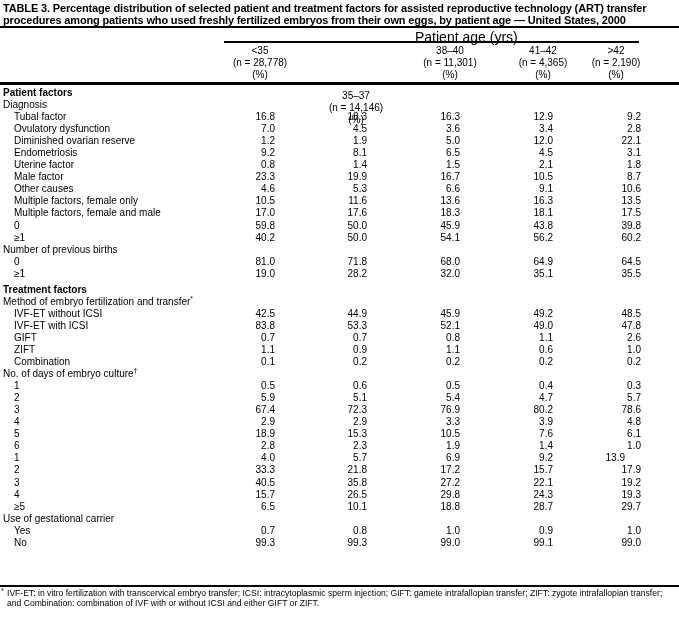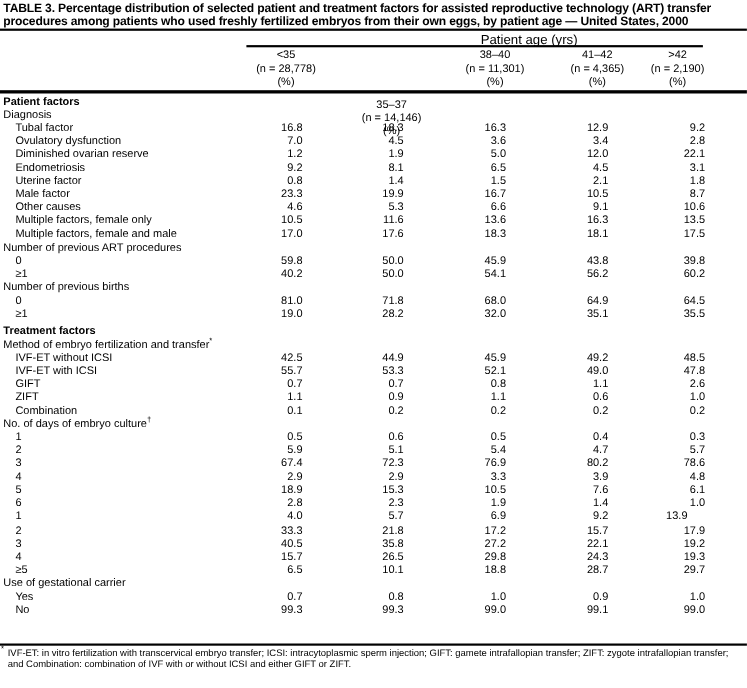--- a/index.html
+++ b/index.html
@@ -9,21 +9,21 @@
     position:relative;overflow:hidden;
   }
   .page{position:absolute;inset:0;}
   .title{
     position:absolute;left:3px;top:2px;width:676px;
     font-weight:bold;font-size:11px;line-height:12px;letter-spacing:-0.15px;
   }
   .title .tline{display:block;white-space:nowrap;}
   .rule{position:absolute;background:#000;}
   .rule-title{top:26px;left:0;width:679px;height:2px;}
-  .spanner{position:absolute;left:425px;top:29px;font-size:12px;white-space:nowrap;padding-left:12px;}
+  .spanner{position:absolute;left:403px;top:29px;font-size:14px;white-space:nowrap;padding-left:12px;}
   .rule-spanner{top:41px;left:224px;width:415px;height:2px;}
   #col-headers{position:absolute;top:45px;left:0;width:679px;height:37px;}
   .col{position:absolute;width:120px;text-align:center;font-size:10px;line-height:12px;}
   .col div{white-space:nowrap;}
   .rule-thick{top:82px;left:0;width:679px;height:3px;}
   #table-body{position:absolute;top:87px;left:0;width:679px;font-size:10px;}
   .row{position:relative;height:12.05px;line-height:12.05px;}
   .row.section{font-weight:bold;}
   .row.gap-before{margin-top:4px;}
   .lbl{position:absolute;left:14px;white-space:nowrap;}
@@ -146,23 +146,20 @@
         <span class="v" style="right: 38px;">13.5</span>
       </div>
       <div class="row item">
         <span class="lbl">Multiple factors, female and male</span>
         <span class="v" style="right: 404px;">17.0</span>
         <span class="v" style="right: 312px;">17.6</span>
         <span class="v" style="right: 219px;">18.3</span>
         <span class="v" style="right: 126px;">18.1</span>
         <span class="v" style="right: 38px;">17.5</span>
       </div>
-      <div class="row subsection">
-        <span class="lbl">Number of previous ART procedures</span>
-      </div>
       <div class="row item">
         <span class="lbl">0</span>
         <span class="v" style="right: 404px;">59.8</span>
         <span class="v" style="right: 312px;">50.0</span>
         <span class="v" style="right: 219px;">45.9</span>
         <span class="v" style="right: 126px;">43.8</span>
         <span class="v" style="right: 38px;">39.8</span>
       </div>
       <div class="row item">
         <span class="lbl">≥1</span>
@@ -200,21 +197,21 @@
       <div class="row item">
         <span class="lbl">IVF-ET without ICSI</span>
         <span class="v" style="right: 404px;">42.5</span>
         <span class="v" style="right: 312px;">44.9</span>
         <span class="v" style="right: 219px;">45.9</span>
         <span class="v" style="right: 126px;">49.2</span>
         <span class="v" style="right: 38px;">48.5</span>
       </div>
       <div class="row item">
         <span class="lbl">IVF-ET with ICSI</span>
-        <span class="v" style="right: 404px;">55.7</span>
+        <span class="v" style="right: 404px;">83.8</span>
         <span class="v" style="right: 312px;">53.3</span>
         <span class="v" style="right: 219px;">52.1</span>
         <span class="v" style="right: 126px;">49.0</span>
         <span class="v" style="right: 38px;">47.8</span>
       </div>
       <div class="row item">
         <span class="lbl">GIFT</span>
         <span class="v" style="right: 404px;">0.7</span>
         <span class="v" style="right: 312px;">0.7</span>
         <span class="v" style="right: 219px;">0.8</span>

